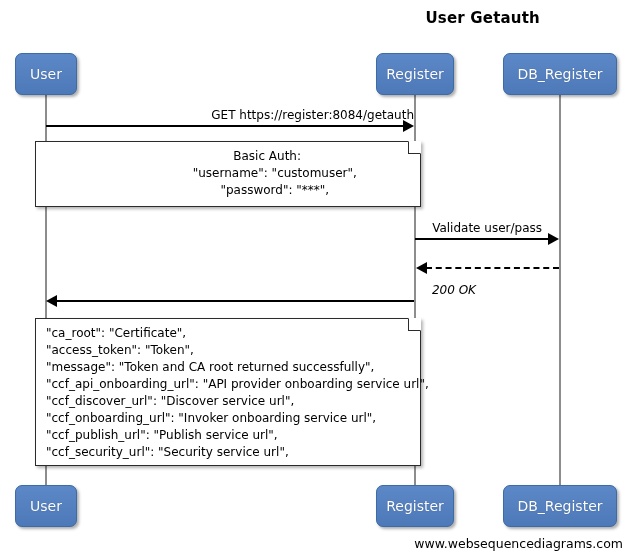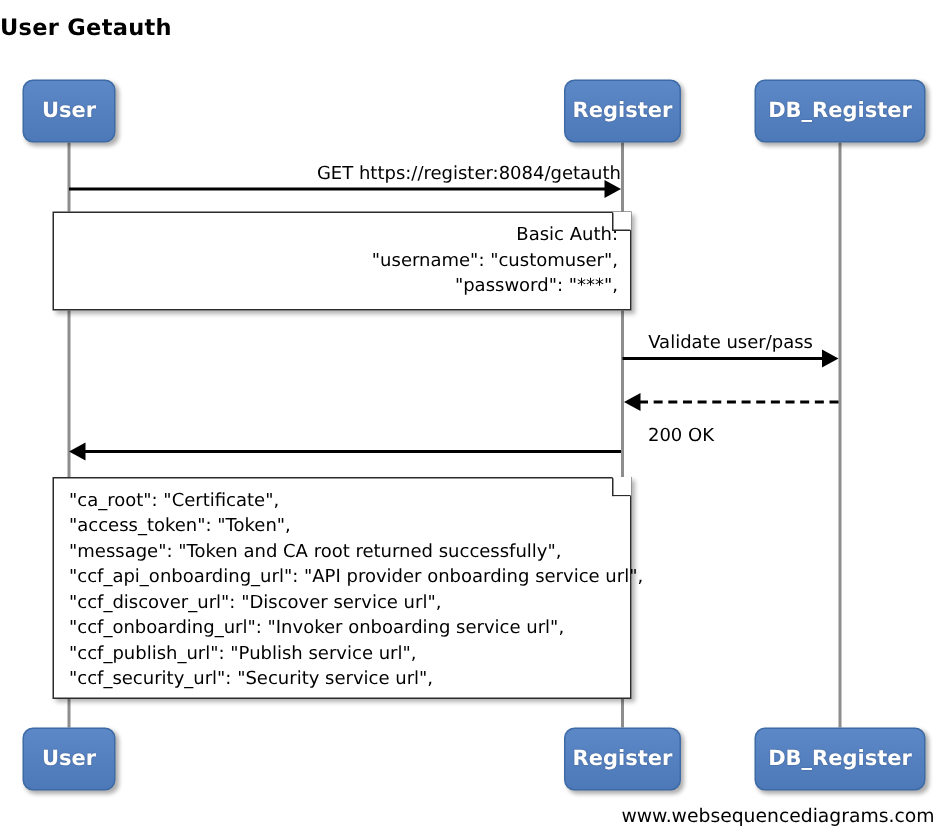--- a/index.html
+++ b/index.html
@@ -19,38 +19,38 @@
     overflow: hidden;
     box-sizing: border-box;
   }
 
   
   .title {
     position: absolute;
     left: 0;
     top: 9px;
     width: 540px;
-    text-align: left;
+    text-align: right;
     font-size: 15px;
     font-weight: bold;
     color: #000000;
     letter-spacing: 0.2px;
   }
 
   
   .actor {
     position: absolute;
     box-sizing: border-box;
     background: #5580c1;
     background-image: linear-gradient(to bottom, #5d88c8 0%, #4d79b8 100%);
     border: 1px solid #3d6ba5;
     border-radius: 7px;
     color: #ffffff;
     font-size: 14px;
-    font-weight: bold;
+    font-weight: normal;
     display: flex;
     align-items: center;
     justify-content: center;
     box-shadow: 2px 2px 3px rgba(0,0,0,0.32);
     text-shadow: 0 0 1px rgba(0,0,0,0.35);
     white-space: nowrap;
   }
 
   
   .lifeline {
@@ -116,21 +116,21 @@
   .note .fold-cut {
     position: absolute;
     right: -1px;
     top: -1px;
     width: 13px;
     height: 13px;
     background: #ffffff;
     clip-path: polygon(0 0, 100% 0, 100% 100%);
   }
   .note-line { white-space: pre; }
-  .note.centered .note-line { text-align: right; }
+  .note.centered .note-line { text-align: center; }
 
   
   .footer {
     position: absolute;
     right: 9px;
     bottom: 8px;
     font-size: 12.5px;
     color: #000000;
     white-space: nowrap;
   }
@@ -168,21 +168,21 @@
     <div class="note-line">                        "password": "***",</div>
   </div>
 
   <div class="msg-label" style="left:415px; top:221px; width:127px;">Validate user/pass</div>
   <div class="msg-line" style="left:415px; top:238px; width:134px;"></div>
   <div class="arrow-head right" style="left:548px; top:233px;"></div>
 
   <div class="msg-line dashed" style="left:426px; top:267px; width:133px;"></div>
   <div class="arrow-head left" style="left:416px; top:262px;"></div>
 
-  <div class="msg-label" style="left:46px; top:283px; width:430px;">200 OK</div>
+  <div class="msg-label" style="left:46px; top:283px; width:430px;font-style:italic;">200 OK</div>
   <div class="msg-line" style="left:56px; top:300px; width:358px;"></div>
   <div class="arrow-head left" style="left:46px; top:295px;"></div>
 
   <div class="note" style="left:35px; top:318px; width:386px; height:148px;">
     <div class="fold-cut"></div>
     <div class="fold"></div>
     <div class="note-line">"ca_root": "Certificate",</div>
     <div class="note-line">"access_token": "Token",</div>
     <div class="note-line">"message": "Token and CA root returned successfully",</div>
     <div class="note-line">"ccf_api_onboarding_url": "API provider onboarding service url",</div>

